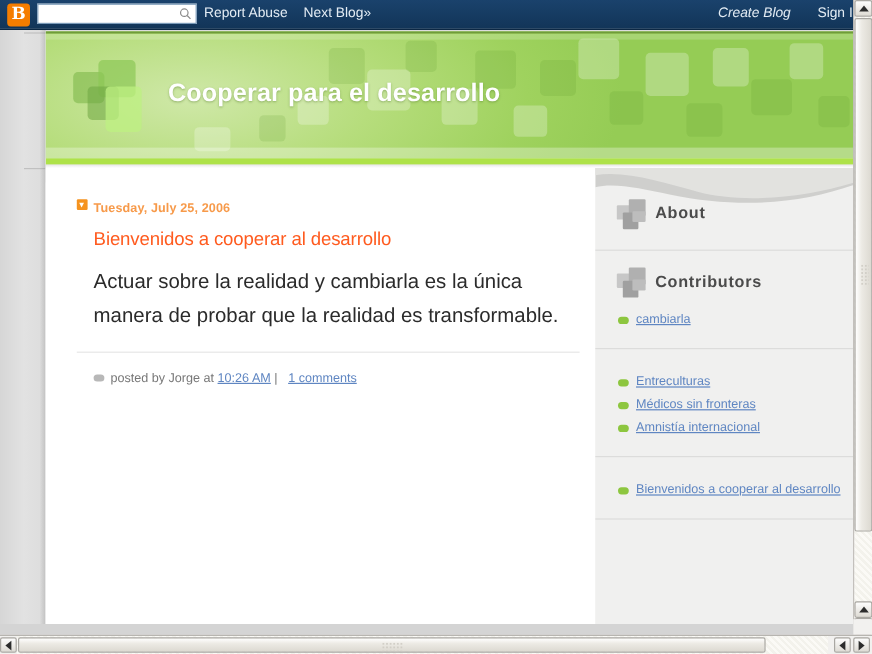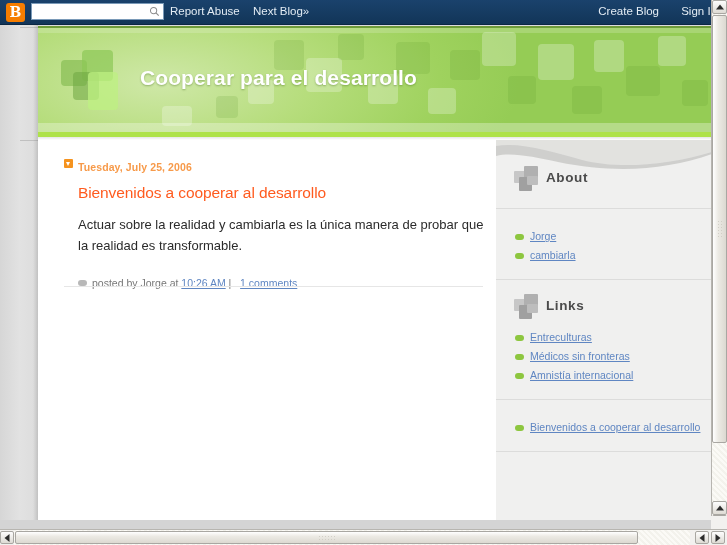--- a/index.html
+++ b/index.html
@@ -71,21 +71,21 @@
   .nav-link {
     position: absolute;
     top: 5px;
     color: #e3ecf4;
     font-size: 11.5px;
     text-decoration: none;
     white-space: nowrap;
   }
   #nav-report  { left: 170px; }
   #nav-next    { left: 253px; }
-  #nav-create  { right: 68px; }
+  #nav-create  { right: 68px; font-style: italic; }
   #nav-signin  { right: 10px; }
 
   
   .page-bg {
     position: absolute;
     left: 0; top: 25px;
     width: 712px;
     height: 495px;
     background: #dedede;
     background: linear-gradient(to right, #d6d6d6 0px, #e2e2e2 20px, #dcdcdc 38px);
@@ -195,21 +195,21 @@
   
   .body-wrap {
     position: relative;
     width: 674px;
     height: 382px;
     background: #ffffff;
   }
 
   .main {
     position: absolute;
-    left: 0; top: 5px;
+    left: 0; top: 12px;
     width: 458px;
     height: 382px;
     background: #ffffff;
   }
   .post { position: absolute; left: 26px; top: 12px; width: 415px; }
   .post-date {
     color: #f79a4a;
     font-size: 10.5px;
     font-weight: bold;
     letter-spacing: .1px;
@@ -234,26 +234,26 @@
   .post-title {
     margin: 9px 0 0 14px;
     color: #ff5b1f;
     font-size: 15.5px;
     font-weight: normal;
     letter-spacing: -0.1px;
   }
   .post-body {
     margin: 12px 0 0 14px;
     color: #2b2b2b;
-    font-size: 13px;
+    font-size: 17px;
     line-height: 1.65;
     width: 406px;
   }
   .post-footer {
-    margin: 20px 0 0 14px;
+    margin: 32px 0 0 14px;
     color: #777777;
     font-size: 10.5px;
     position: relative;
     padding-left: 14px;
   }
   .comment-icon {
     position: absolute;
     left: 0; top: 3px;
     width: 9px; height: 6px;
     background: #b8b8b8;
@@ -555,43 +555,39 @@
                 <i class="si2"></i>
                 <i class="si3"></i>
                 <i class="si4"></i>
             </span>
             <span class="sb-title">About</span>
           </div>
         </div>
         <div class="sb-divider"></div>
 
         <div class="sb-section">
+          <div class="sb-head">
+            <span class="sb-icon">
+              <i class="si1"></i>
+                <i class="si2"></i>
+                <i class="si3"></i>
+                <i class="si4"></i>
+            </span>
+            <span class="sb-title">Contributors</span>
+          </div>
           <ul class="sb-list">
-            <li>
-              <span class="sb-bullet"></span>
-              <a href="#">Jorge</a>
-            </li>
             <li>
               <span class="sb-bullet"></span>
               <a href="#">cambiarla</a>
             </li>
           </ul>
         </div>
         <div class="sb-divider"></div>
 
         <div class="sb-section">
-          <div class="sb-head">
-            <span class="sb-icon">
-              <i class="si1"></i>
-                <i class="si2"></i>
-                <i class="si3"></i>
-                <i class="si4"></i>
-            </span>
-            <span class="sb-title">Links</span>
-          </div>
           <ul class="sb-list">
             <li>
               <span class="sb-bullet"></span>
               <a href="#">Entreculturas</a>
             </li>
             <li>
               <span class="sb-bullet"></span>
               <a href="#">Médicos sin fronteras</a>
             </li>
             <li>

